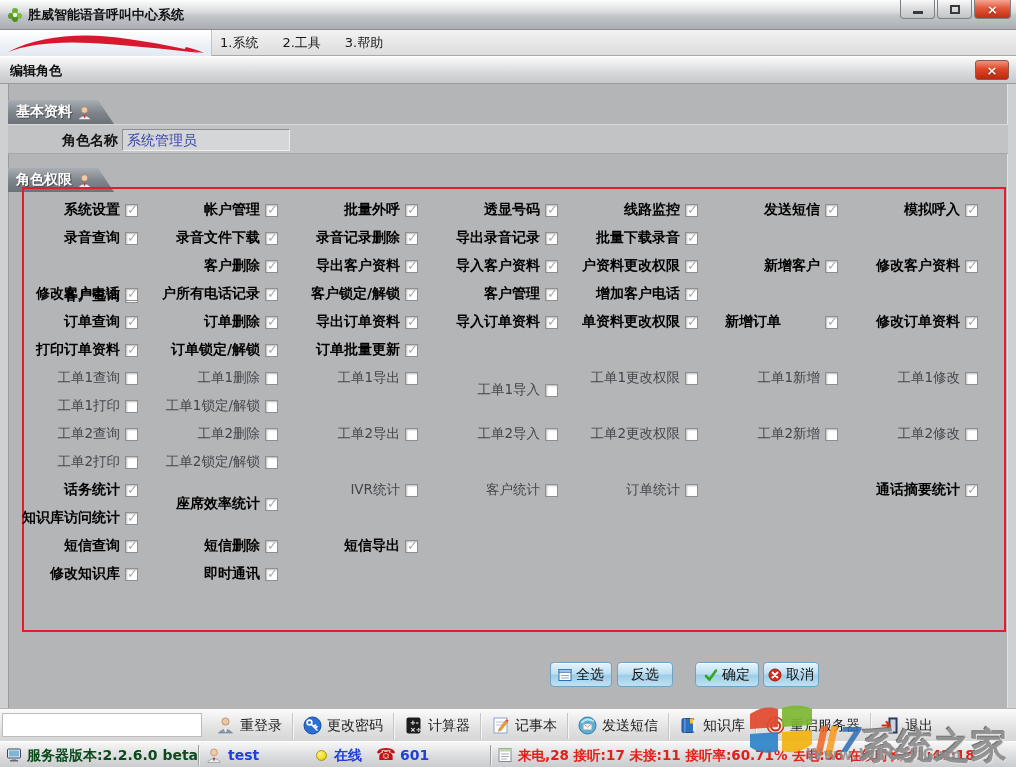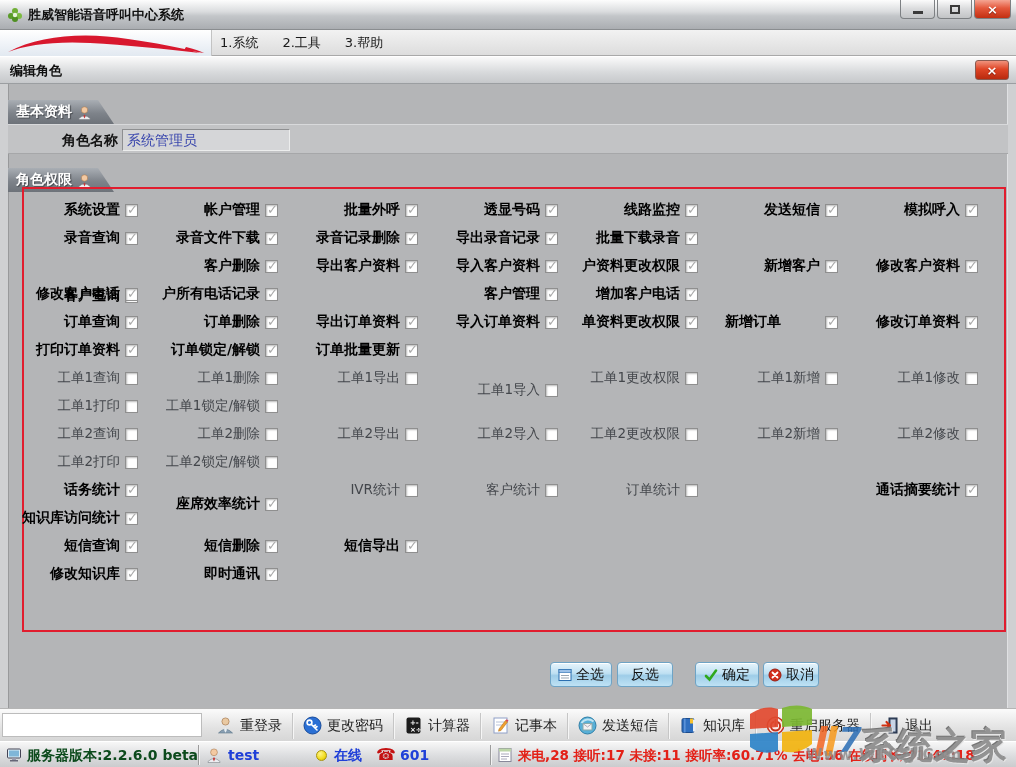--- a/index.html
+++ b/index.html
@@ -259,20 +259,24 @@
         <span class="cb checked"></span>
       </div>
       <div class="perm-cell" style="grid-area: 4 / 1;">
         <span class="perm-label">修改客户电话</span>
         <span class="cb checked"></span>
       </div>
       <div class="perm-cell" style="grid-area: 4 / 2;">
         <span class="perm-label">户所有电话记录</span>
         <span class="cb checked"></span>
       </div>
+      <div class="perm-cell" style="grid-area: 4 / 3;">
+        <span class="perm-label">客户锁定/解锁</span>
+        <span class="cb checked"></span>
+      </div>
       <div class="perm-cell" style="grid-area: 4 / 4;">
         <span class="perm-label">客户管理</span>
         <span class="cb checked"></span>
       </div>
       <div class="perm-cell" style="grid-area: 4 / 5;">
         <span class="perm-label">增加客户电话</span>
         <span class="cb checked"></span>
       </div>
       <div class="perm-cell" style="grid-area: 5 / 1;">
         <span class="perm-label">订单查询</span>

